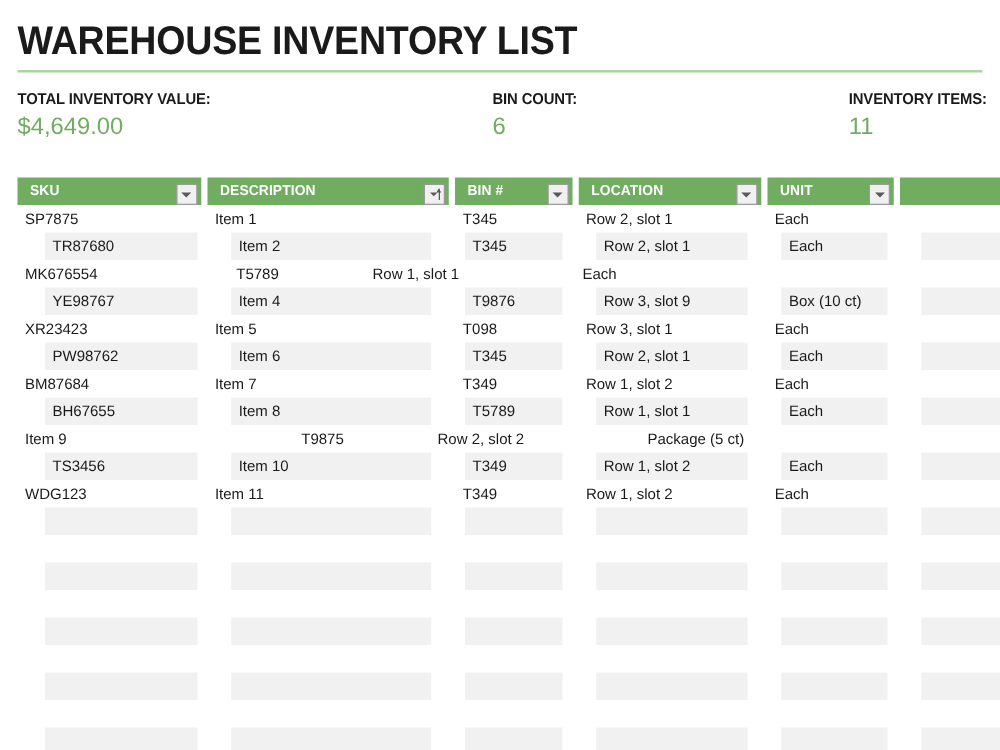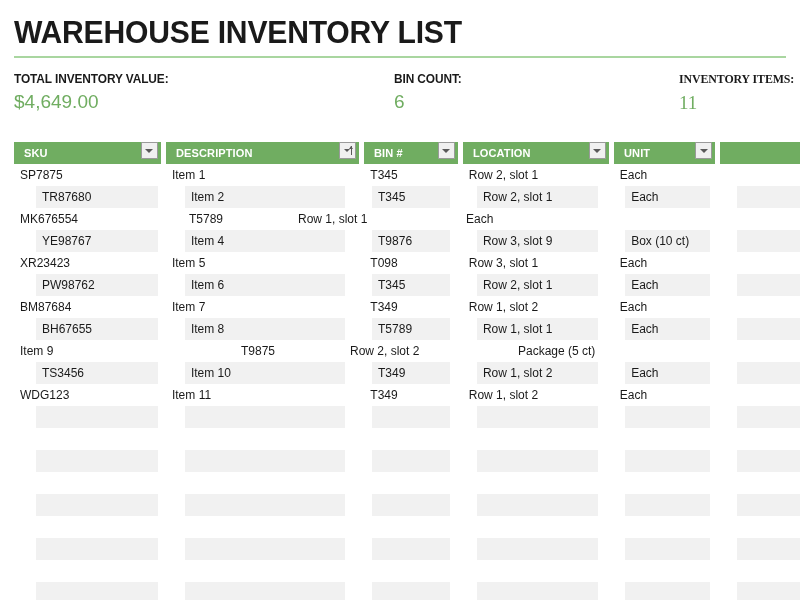--- a/index.html
+++ b/index.html
@@ -68,21 +68,21 @@
   }
   .stat-value {
     margin-top: 4px;
     font-size: 19px;
     color: #70ad61;
     white-space: nowrap;
     line-height: 24px;
   }
   .stat-a { left: 0px; }
   .stat-b { left: 380px; }
-  .stat-c { left: 665px; font-family: Liberation Serif, serif; }
+  .stat-c { left: 665px; }
 
   
   .table {
     position: absolute;
     left: 14px;
     top: 142px;
     width: 810px;
   }
 
   .row {
@@ -113,21 +113,21 @@
   
   .row-head .cell {
     background: #70ad61;
     color: #ffffff;
     font-size: 11.5px;
     font-weight: bold;
     letter-spacing: 0.1px;
     position: relative;
     padding-left: 10px;
     display: flex;
-    align-items: flex-start;
+    align-items: flex-end;
   }
   .head-label {
     flex: 1 1 auto;
     overflow: hidden;
     white-space: nowrap;
     transform: scaleX(0.96);
     transform-origin: left center;
   }
 
   .filter-btn {

